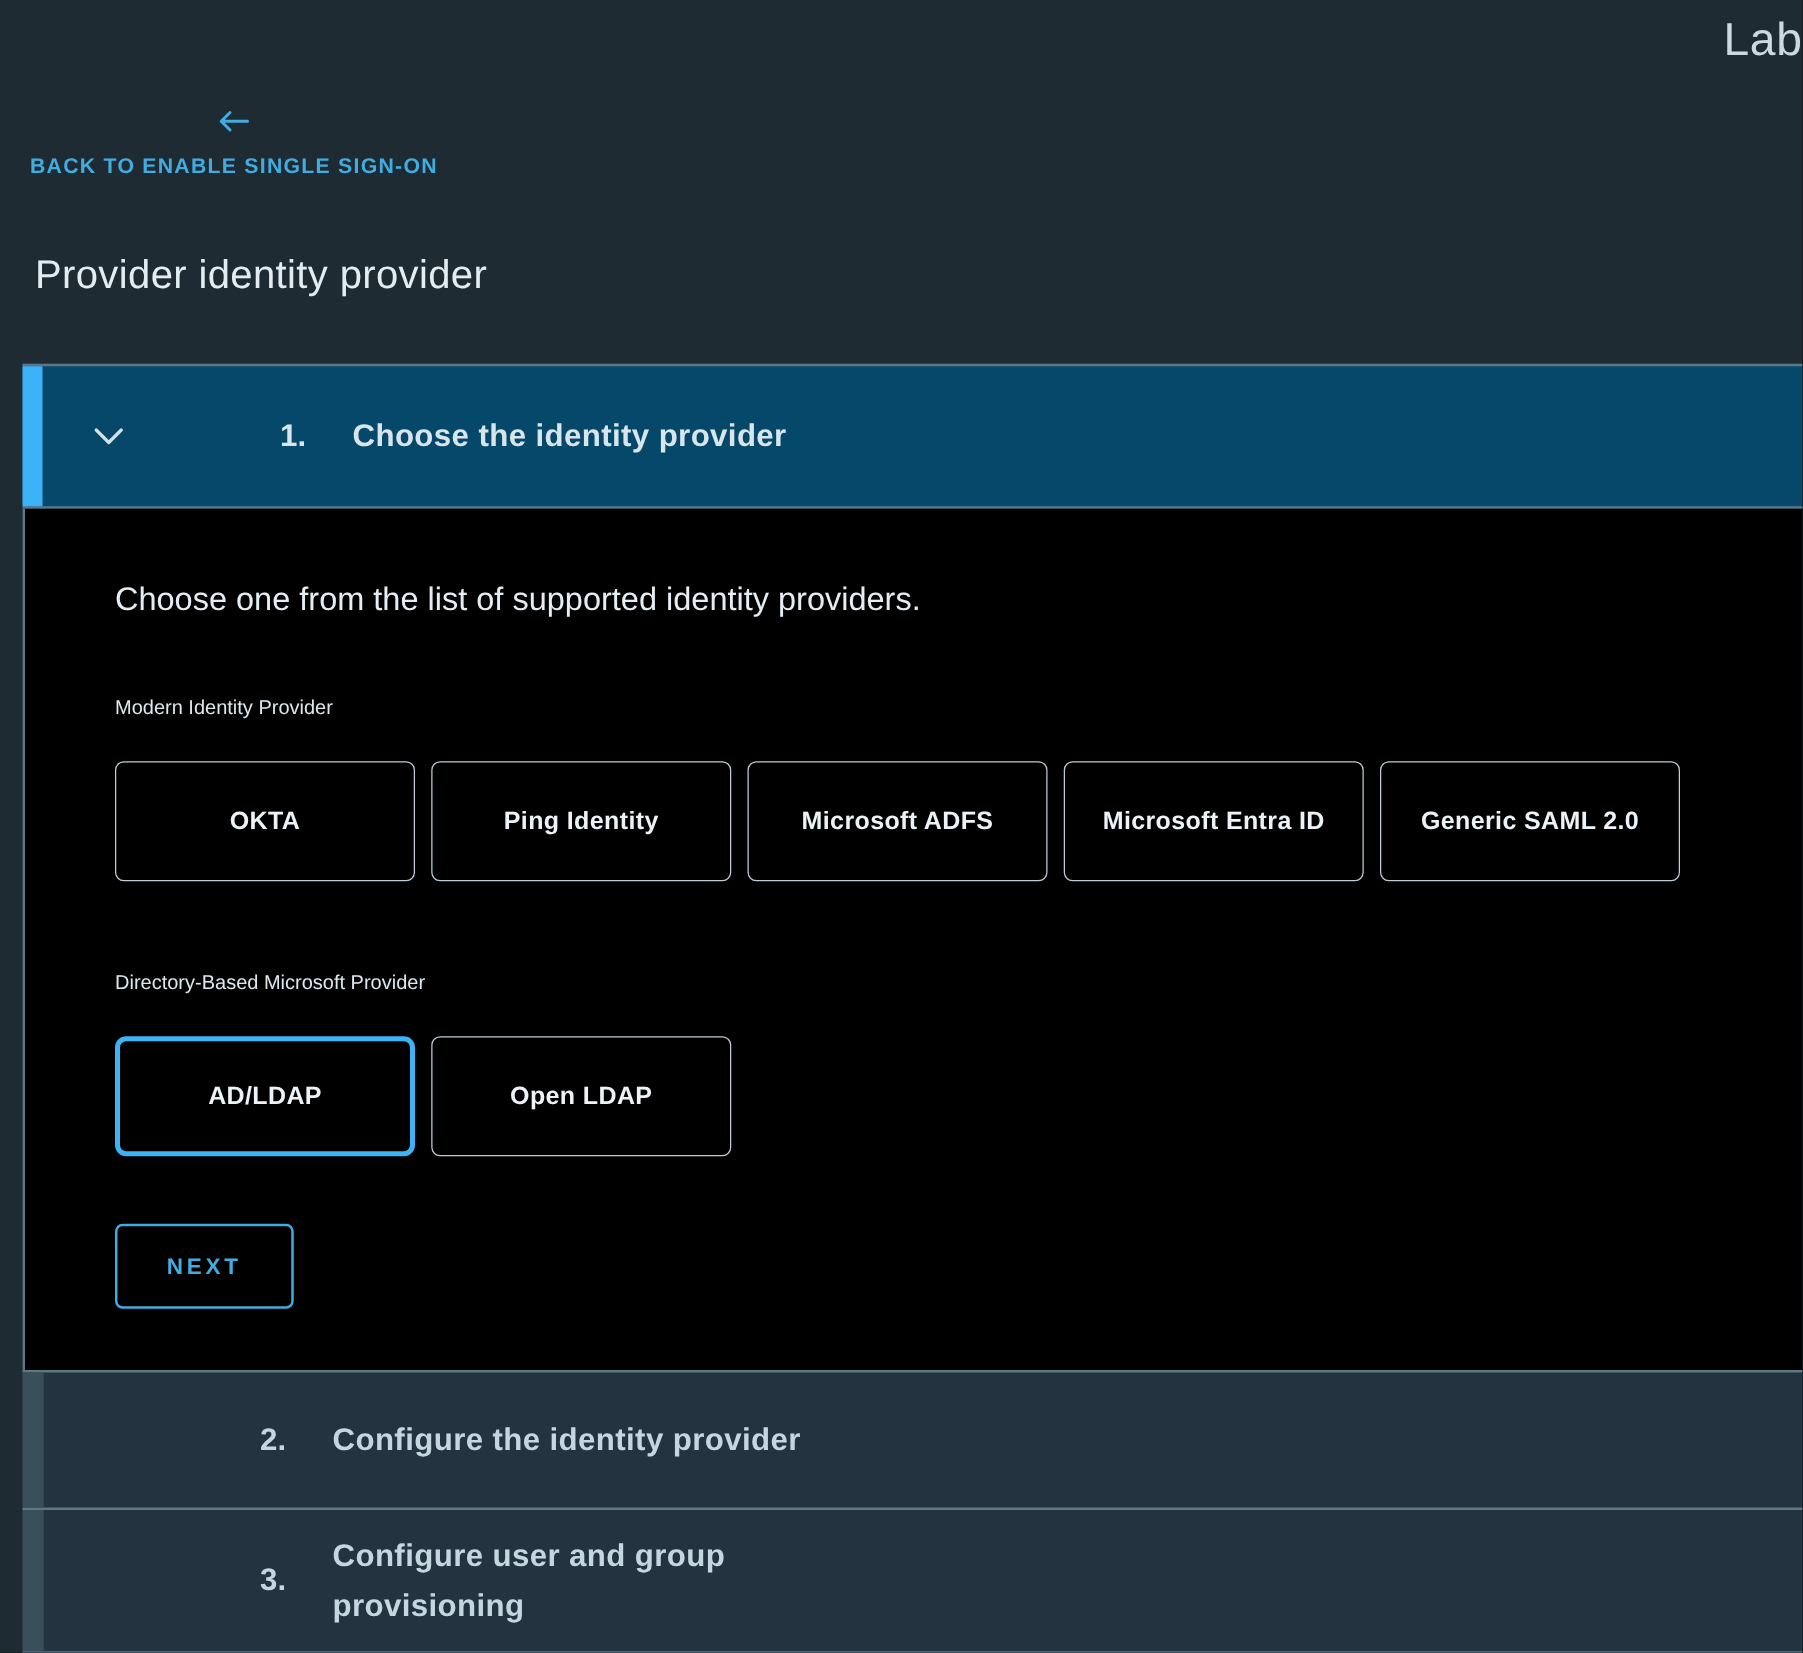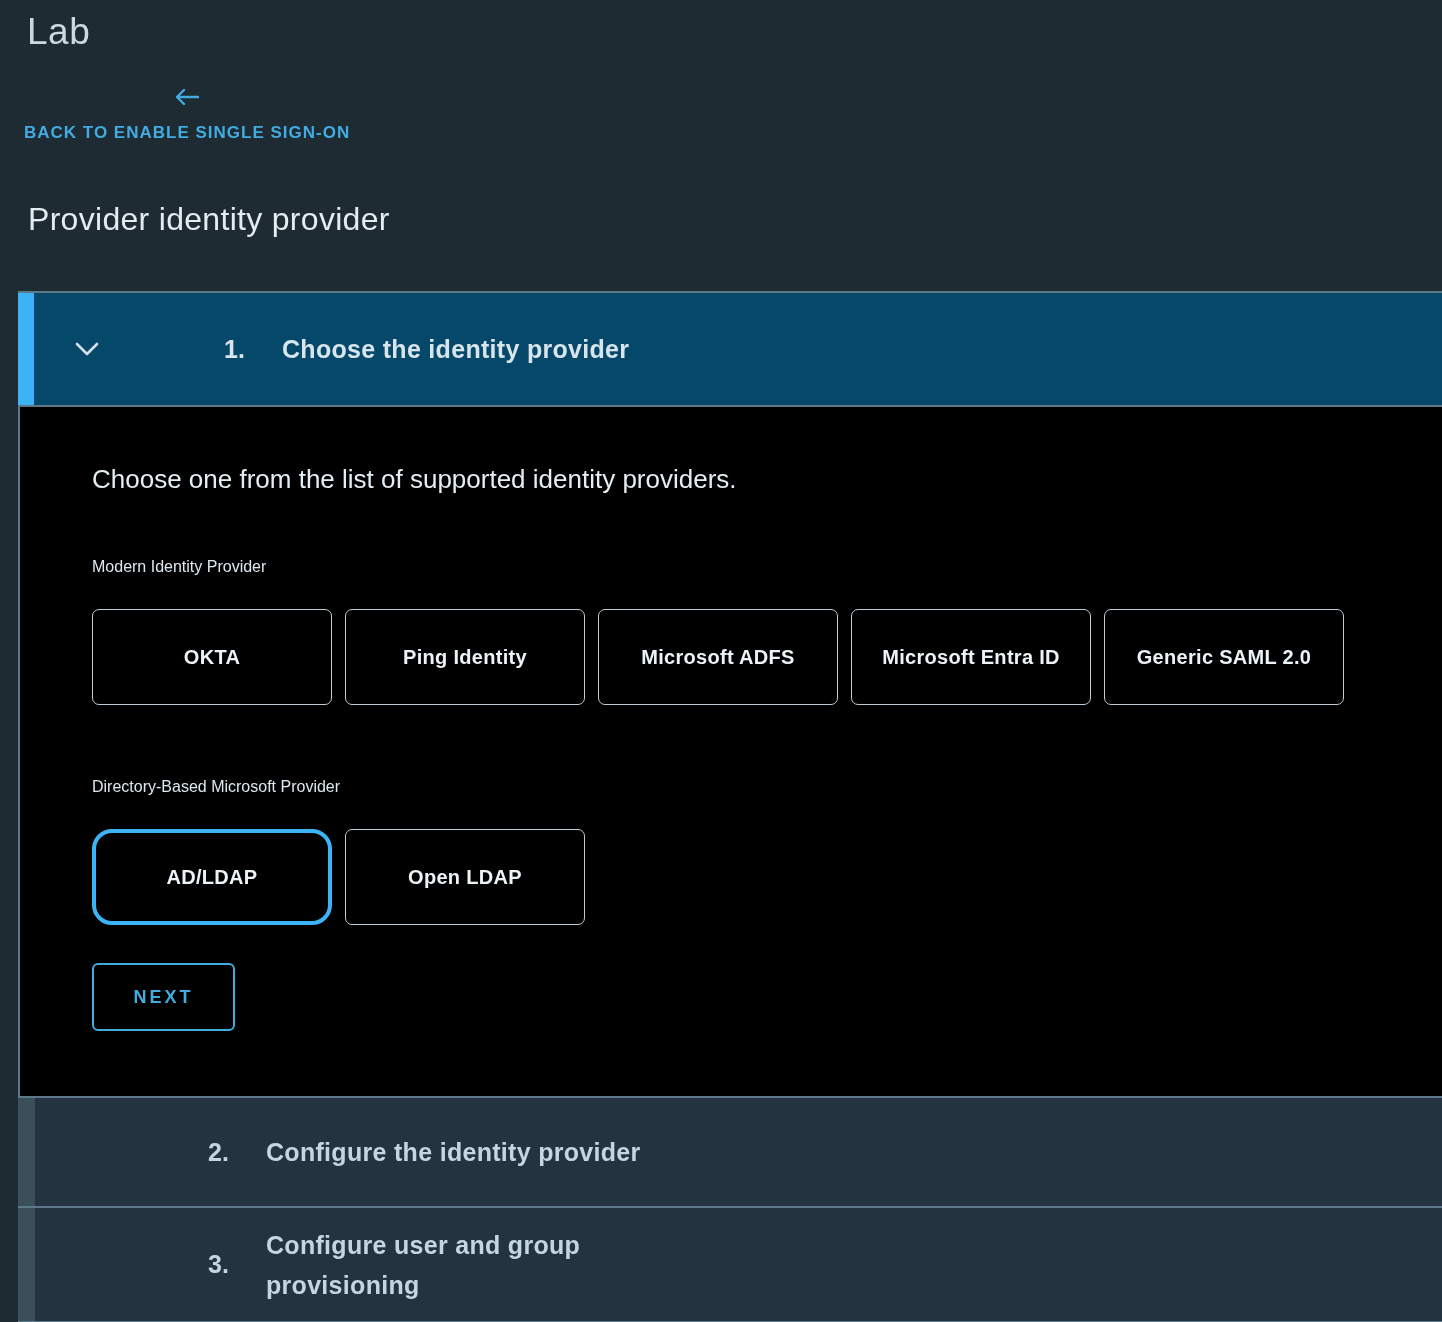--- a/index.html
+++ b/index.html
@@ -7,20 +7,21 @@
     width: 1442px; height: 1322px;
     background: #1E2B33;
     font-family: "Liberation Sans", sans-serif;
     overflow: hidden;
   }
   .app-title {
     padding: 10px 0 0 27px;
     font-size: 37px; font-weight: 400;
     color: #CCD9E0; line-height: 44px;
     letter-spacing: 0.5px;
+    text-align: right;
   }
   .back-row {
     margin: 34px 0 0 24px;
     display: flex; align-items: center; gap: 17px;
     color: #42ACE0; cursor: pointer;
     width: fit-content;
     flex-direction: column;
   }
   .back-row .arrow-icon { display: flex; align-items: center; }
   .back-label {
@@ -71,24 +72,24 @@
     width: 240px; height: 96px;
     display: flex; align-items: center; justify-content: center;
     border: 1px solid #BECDD5; border-radius: 7px;
     background: transparent;
     font-family: "Liberation Sans", sans-serif;
     font-size: 20px; font-weight: 600; color: #ECF3F7;
     letter-spacing: 0.3px;
     cursor: pointer;
   }
   .provider-card.selected {
-    border: 4px solid #3BB3F6; border-radius: 20px;
+    border: 4px solid #3BB3F6; border-radius: 9px;
   }
   .next-button {
-    margin-top: 38px;
+    margin-top: 54px;
     width: 143px; height: 68px;
     display: flex; align-items: center; justify-content: center;
     border: 2px solid #42ACE0; border-radius: 6px;
     background: transparent;
     font-family: "Liberation Sans", sans-serif;
     font-size: 18px; font-weight: 700; letter-spacing: 3px;
     color: #42ACE0; cursor: pointer;
   }
   
   .step-collapsed {

